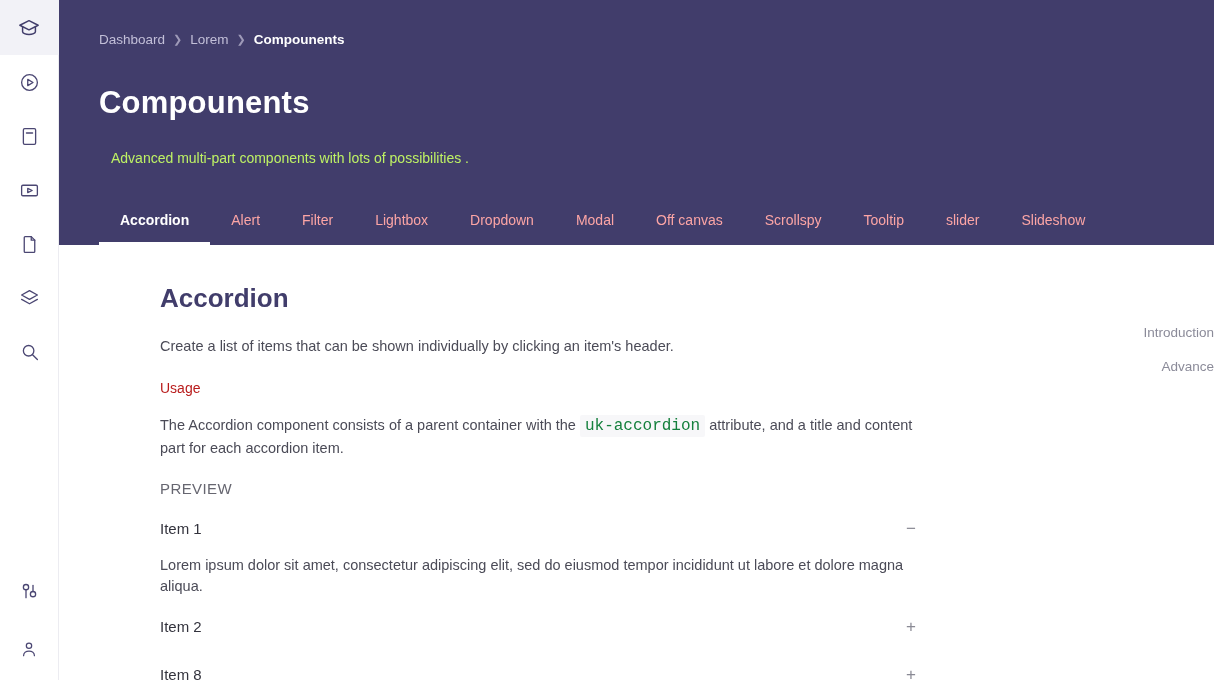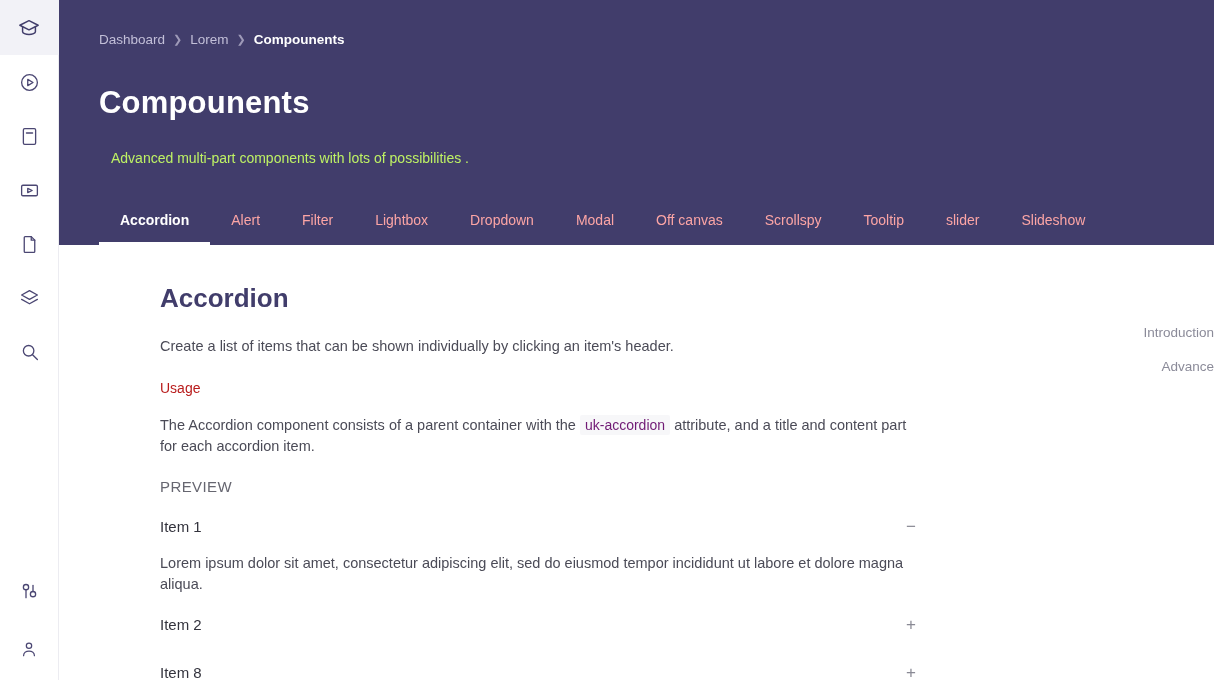--- a/index.html
+++ b/index.html
@@ -148,23 +148,23 @@
   }
   .content p.desc {
     margin: 0;
     padding-top: 19px;
     font-size: 14.5px;
     color: #4b4b57;
     line-height: 1.45;
     max-width: 800px;
   }
   code.inline {
-    font-family: Liberation Sans, sans-serif;
-    font-size: 14px;
-    color: #701a75;
+    font-family: Liberation Mono, monospace;
+    font-size: 16px;
+    color: #15803d;
     background: #f7f7f9;
     padding: 2px 5px;
     border-radius: 2px;
   }
   .preview-label {
     padding-top: 21px;
     font-size: 15px;
     color: #666670;
     letter-spacing: 0.4px;
   }

